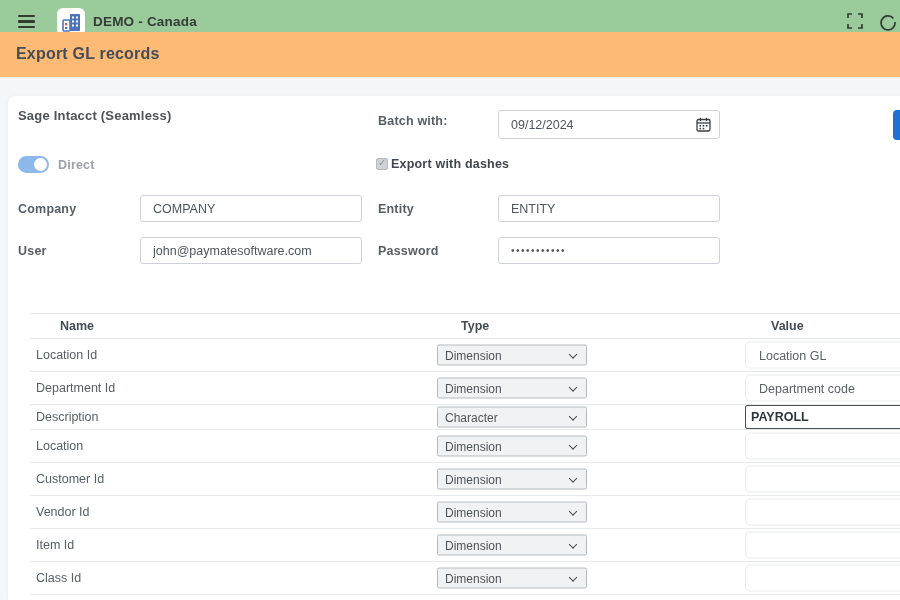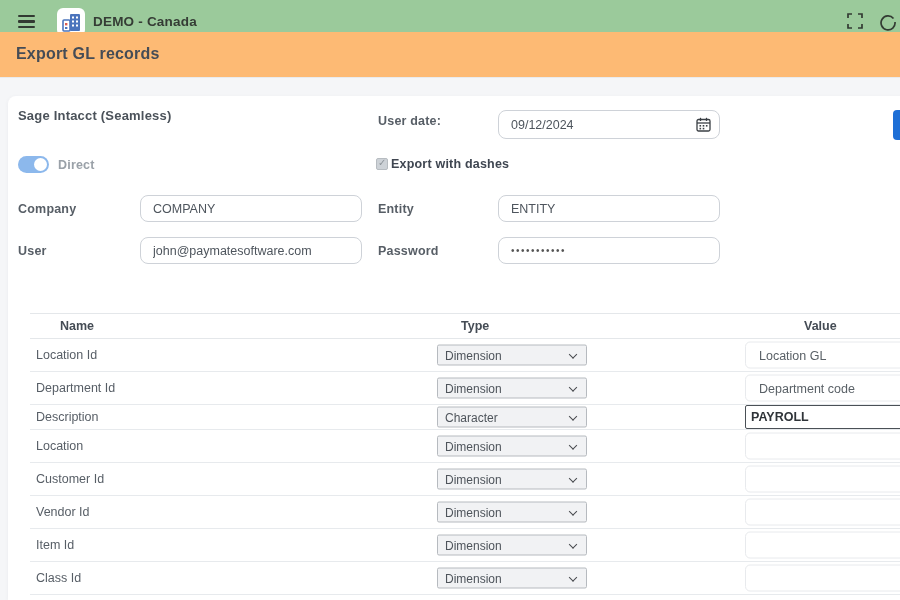--- a/index.html
+++ b/index.html
@@ -18,21 +18,21 @@
   .icon-refresh { left:879px; }
 
   
   .titlebar { position:absolute; left:0; top:32px; width:900px; height:46px; background:#fdba74; border-bottom:1px solid #e9ebee;text-align:center; }
   .page-title { position:absolute; left:16px; top:13px; font-size:16px; font-weight:700; color:#454c56; letter-spacing:.2px; }
 
   
   .card { position:absolute; left:8px; top:96px; width:920px; height:504px; background:#ffffff; border-radius:8px 0 0 0; box-shadow:0 1px 4px rgba(60,70,80,.06); }
 
   .lbl { position:absolute; font-size:12.5px; font-weight:600; color:#575e66; letter-spacing:.2px; }
-  .inp { position:absolute; height:27px; border:1px solid #ced2d8; border-radius:8px; background:#fff; padding:0 12px; font-family:"Liberation Sans",sans-serif; font-size:12.5px; color:#4e555d; outline:none; }
+  .inp { position:absolute; height:27px; border:1px solid #ced2d8; border-radius:3px; background:#fff; padding:0 12px; font-family:"Liberation Sans",sans-serif; font-size:12.5px; color:#4e555d; outline:none; }
 
   .section-label { left:10px; top:12px; font-size:13px; color:#4b525a; }
 
   .batch-label { left:370px; top:18px; }
   .batch-input { left:490px; top:14px; width:222px; height:29px; padding-right:34px; }
   .calendar-icon { position:absolute; left:688px; top:21px; width:15px; height:15px; pointer-events:none; }
 
   .export-btn { position:absolute; left:885px; top:14px; width:70px; height:30px; background:#1e6fd6; border:none; border-radius:4px; cursor:pointer; }
 
   .toggle { position:absolute; left:10px; top:60px; width:31px; height:17px; border-radius:9px; background:#8cb8ec; cursor:pointer; }
@@ -49,21 +49,21 @@
   .entity-input   { left:490px; top:99px;  width:222px; }
   .user-label     { left:10px;  top:148px; }
   .user-input     { left:132px; top:141px; width:222px; }
   .password-label { left:370px; top:148px; }
   .password-input { left:490px; top:141px; width:222px; font-size:10px; letter-spacing:1.5px; color:#555; }
 
   
   .maptable { position:absolute; left:22px; top:217px; width:898px; }
   .thead { position:relative; height:26px; border-top:1px solid #e4e7ea; border-bottom:1px solid #e4e7ea; }
   .thead span { position:absolute; top:50%; transform:translateY(-50%); font-size:12.5px; font-weight:700; color:#454c55;margin-left:24px; }
-  .th-name { left:6px; } .th-type { left:407px; } .th-value { left:750px; }
+  .th-name { left:6px; } .th-type { left:407px; } .th-value { left:717px; }
 
   .trow { position:relative; height:33px; border-bottom:1px solid #e7eaed; }
   .trow.short { height:25px; }
   .tname { position:absolute; left:6px; top:50%; transform:translateY(-50%); font-size:12.5px; color:#575e66; }
   .tselect { position:absolute; left:407px; top:50%; transform:translateY(-50%); width:150px; height:21px; background:#f1f2f4; border:1px solid #b6babf; border-radius:2px; cursor:pointer; }
   .tselect-label { position:absolute; left:7px; top:50%; transform:translateY(-50%); font-size:12px; color:#4e545b; }
   .chev { position:absolute; right:10px; top:6px; width:6px; height:6px; border-right:1.6px solid #46494d; border-bottom:1.6px solid #46494d; transform:rotate(45deg); }
   .tvalue { position:absolute; left:715px; top:50%; transform:translateY(-50%); width:190px; height:27px; border:1px solid #e8eaed; border-radius:5px; background:#fff; padding:0 0 0 13px; font-family:"Liberation Sans",sans-serif; font-size:12.5px; color:#5a6167; outline:none; }
   .trow.short .tvalue { height:24px; }
   .tvalue.focused { border:1px solid #4a5056; border-radius:2px; padding-left:5px; font-weight:700; color:#2f3439; }
@@ -112,21 +112,21 @@
   </div>
 
   <div class="titlebar">
     <div class="page-title">Export GL records</div>
   </div>
 
   <div class="card">
 
     <div class="lbl section-label">Sage Intacct (Seamless)</div>
 
-    <div class="lbl batch-label">User date:</div>
+    <div class="lbl batch-label">Batch with:</div>
     <input class="inp batch-input" type="text" value="09/12/2024" style="">
     <div class="calendar-icon">
       <svg width="15" height="15" viewBox="0 0 15 15" fill="none" stroke="#3a3f44" stroke-width="1.3">
         <rect x="1" y="2.5" width="13" height="11.5" rx="1.5"></rect>
         <line x1="4.5" y1="0.8" x2="4.5" y2="4"></line>
           <line x1="10.5" y1="0.8" x2="10.5" y2="4"></line>
         <line x1="1" y1="6" x2="14" y2="6"></line>
         <rect x="3.5" y="8" width="1.6" height="1.6" fill="#3a3f44" stroke="none"></rect>
         <rect x="6.7" y="8" width="1.6" height="1.6" fill="#3a3f44" stroke="none"></rect>
         <rect x="9.9" y="8" width="1.6" height="1.6" fill="#3a3f44" stroke="none"></rect>

